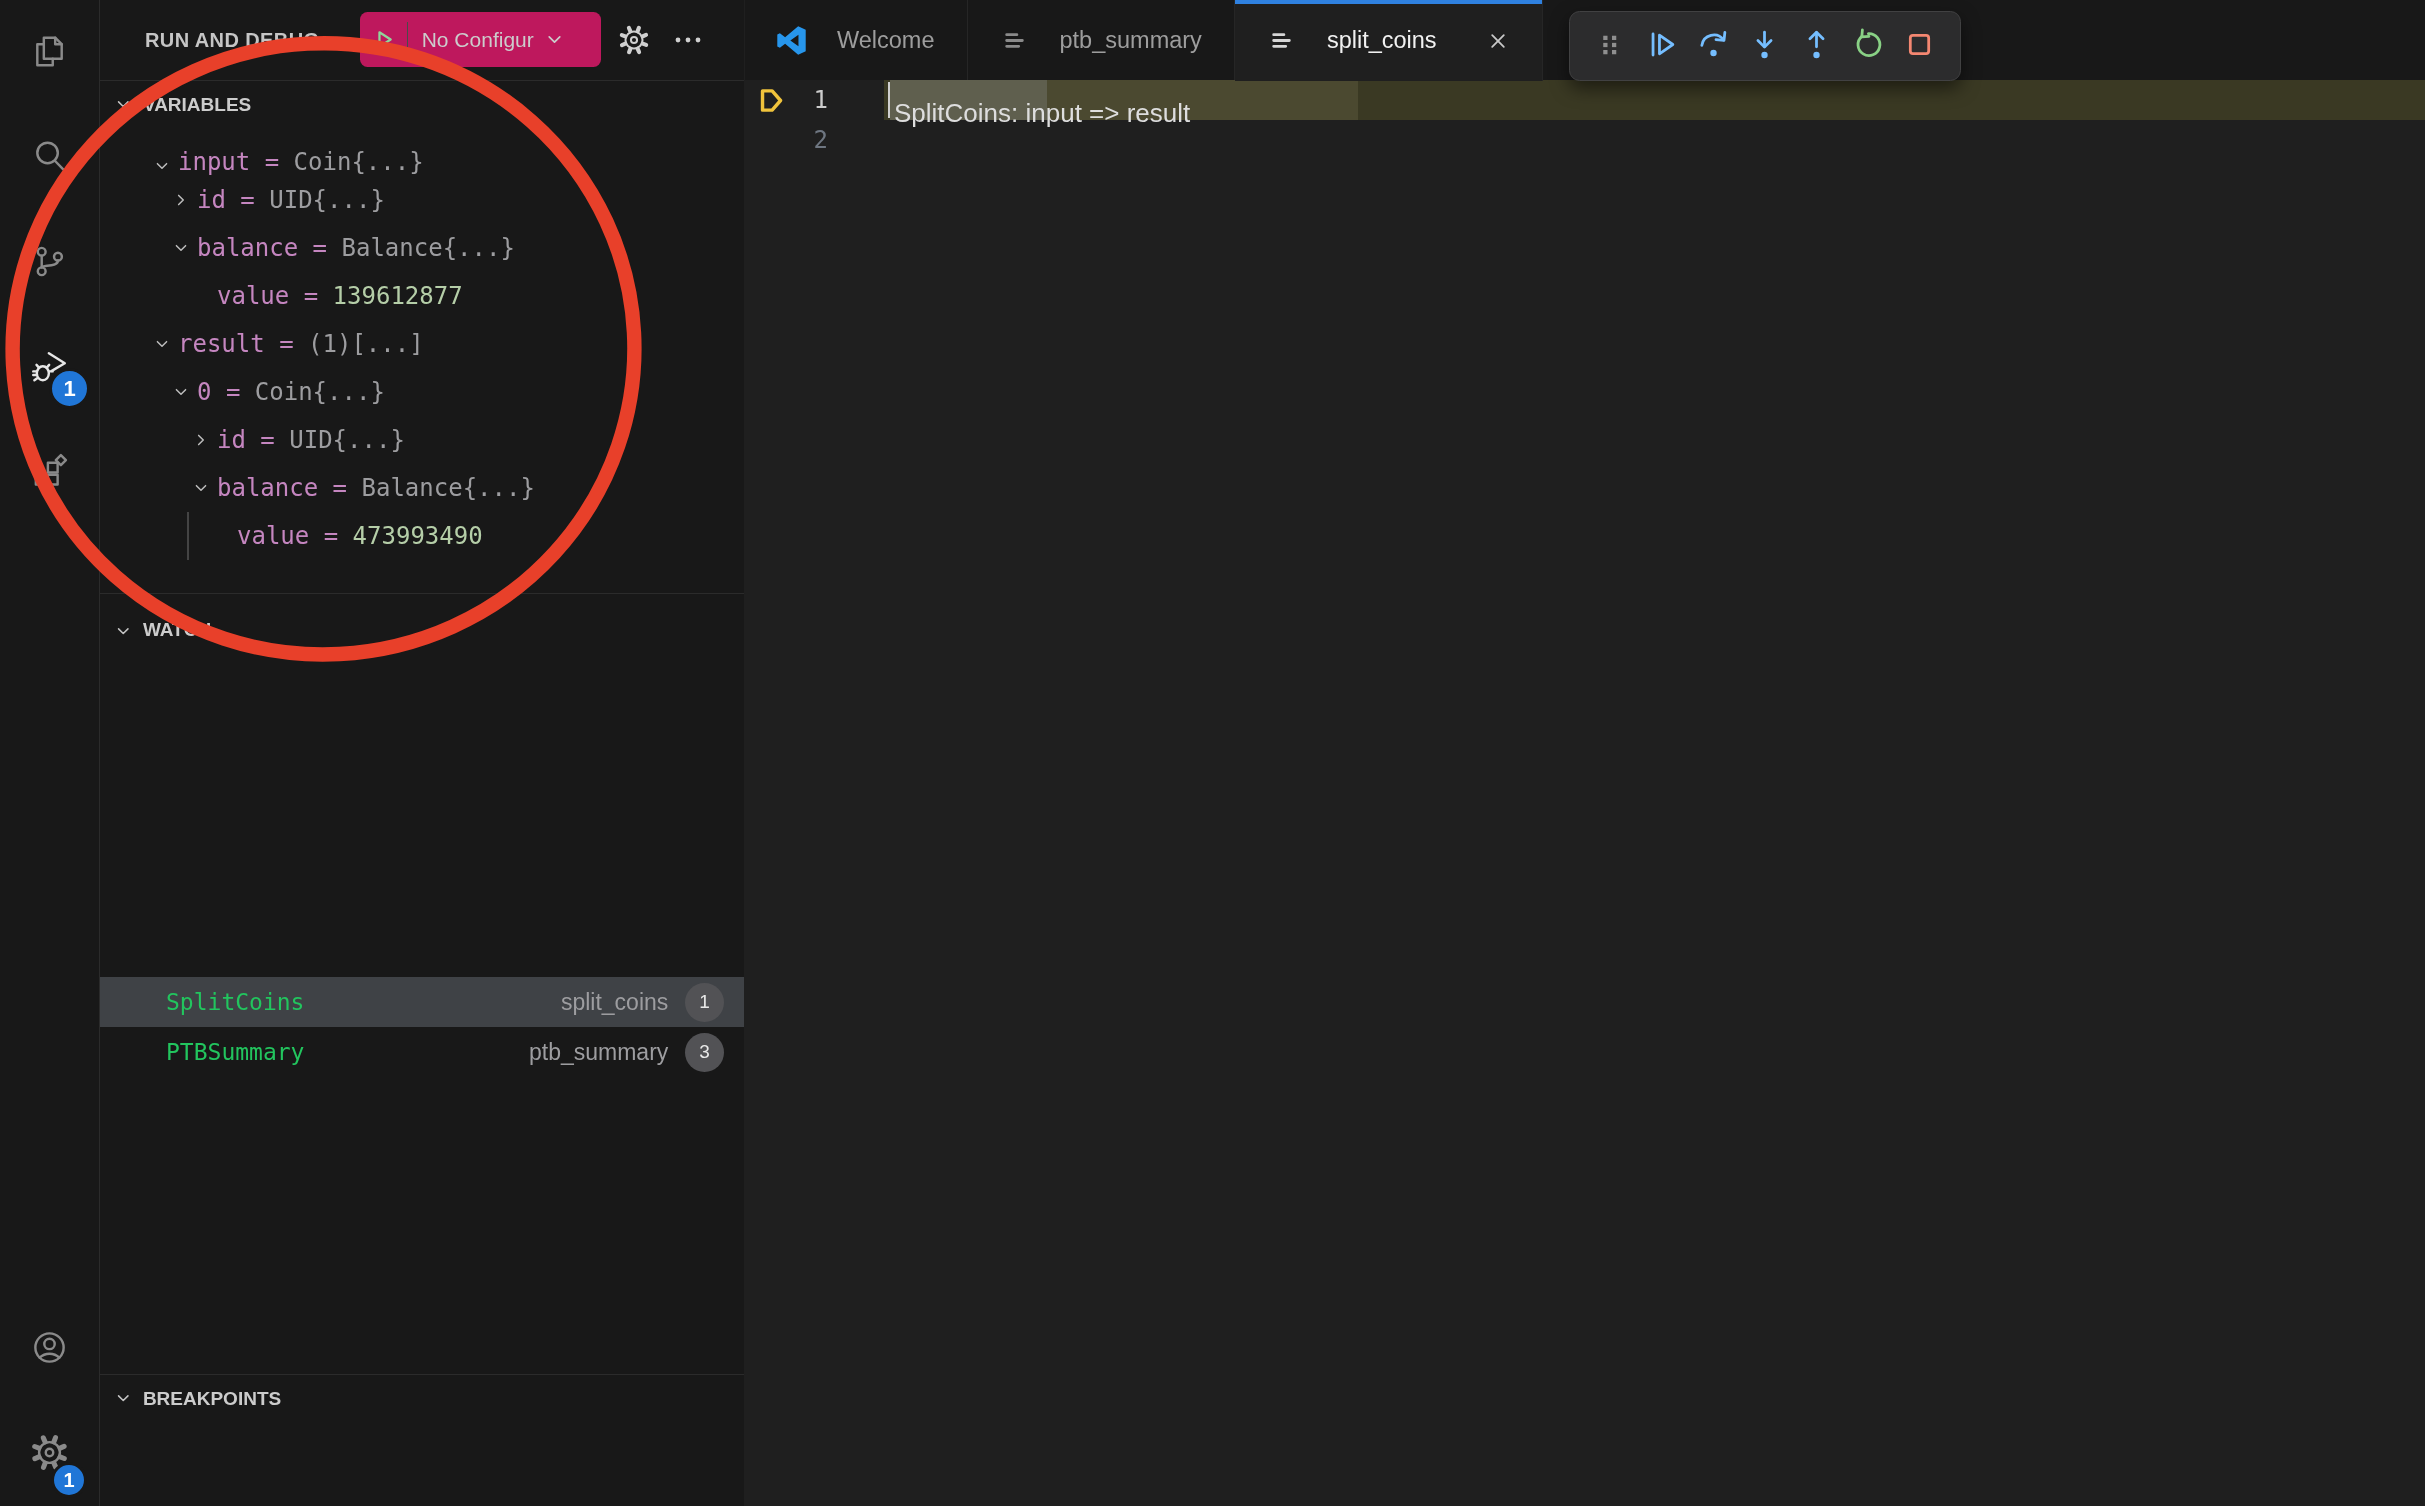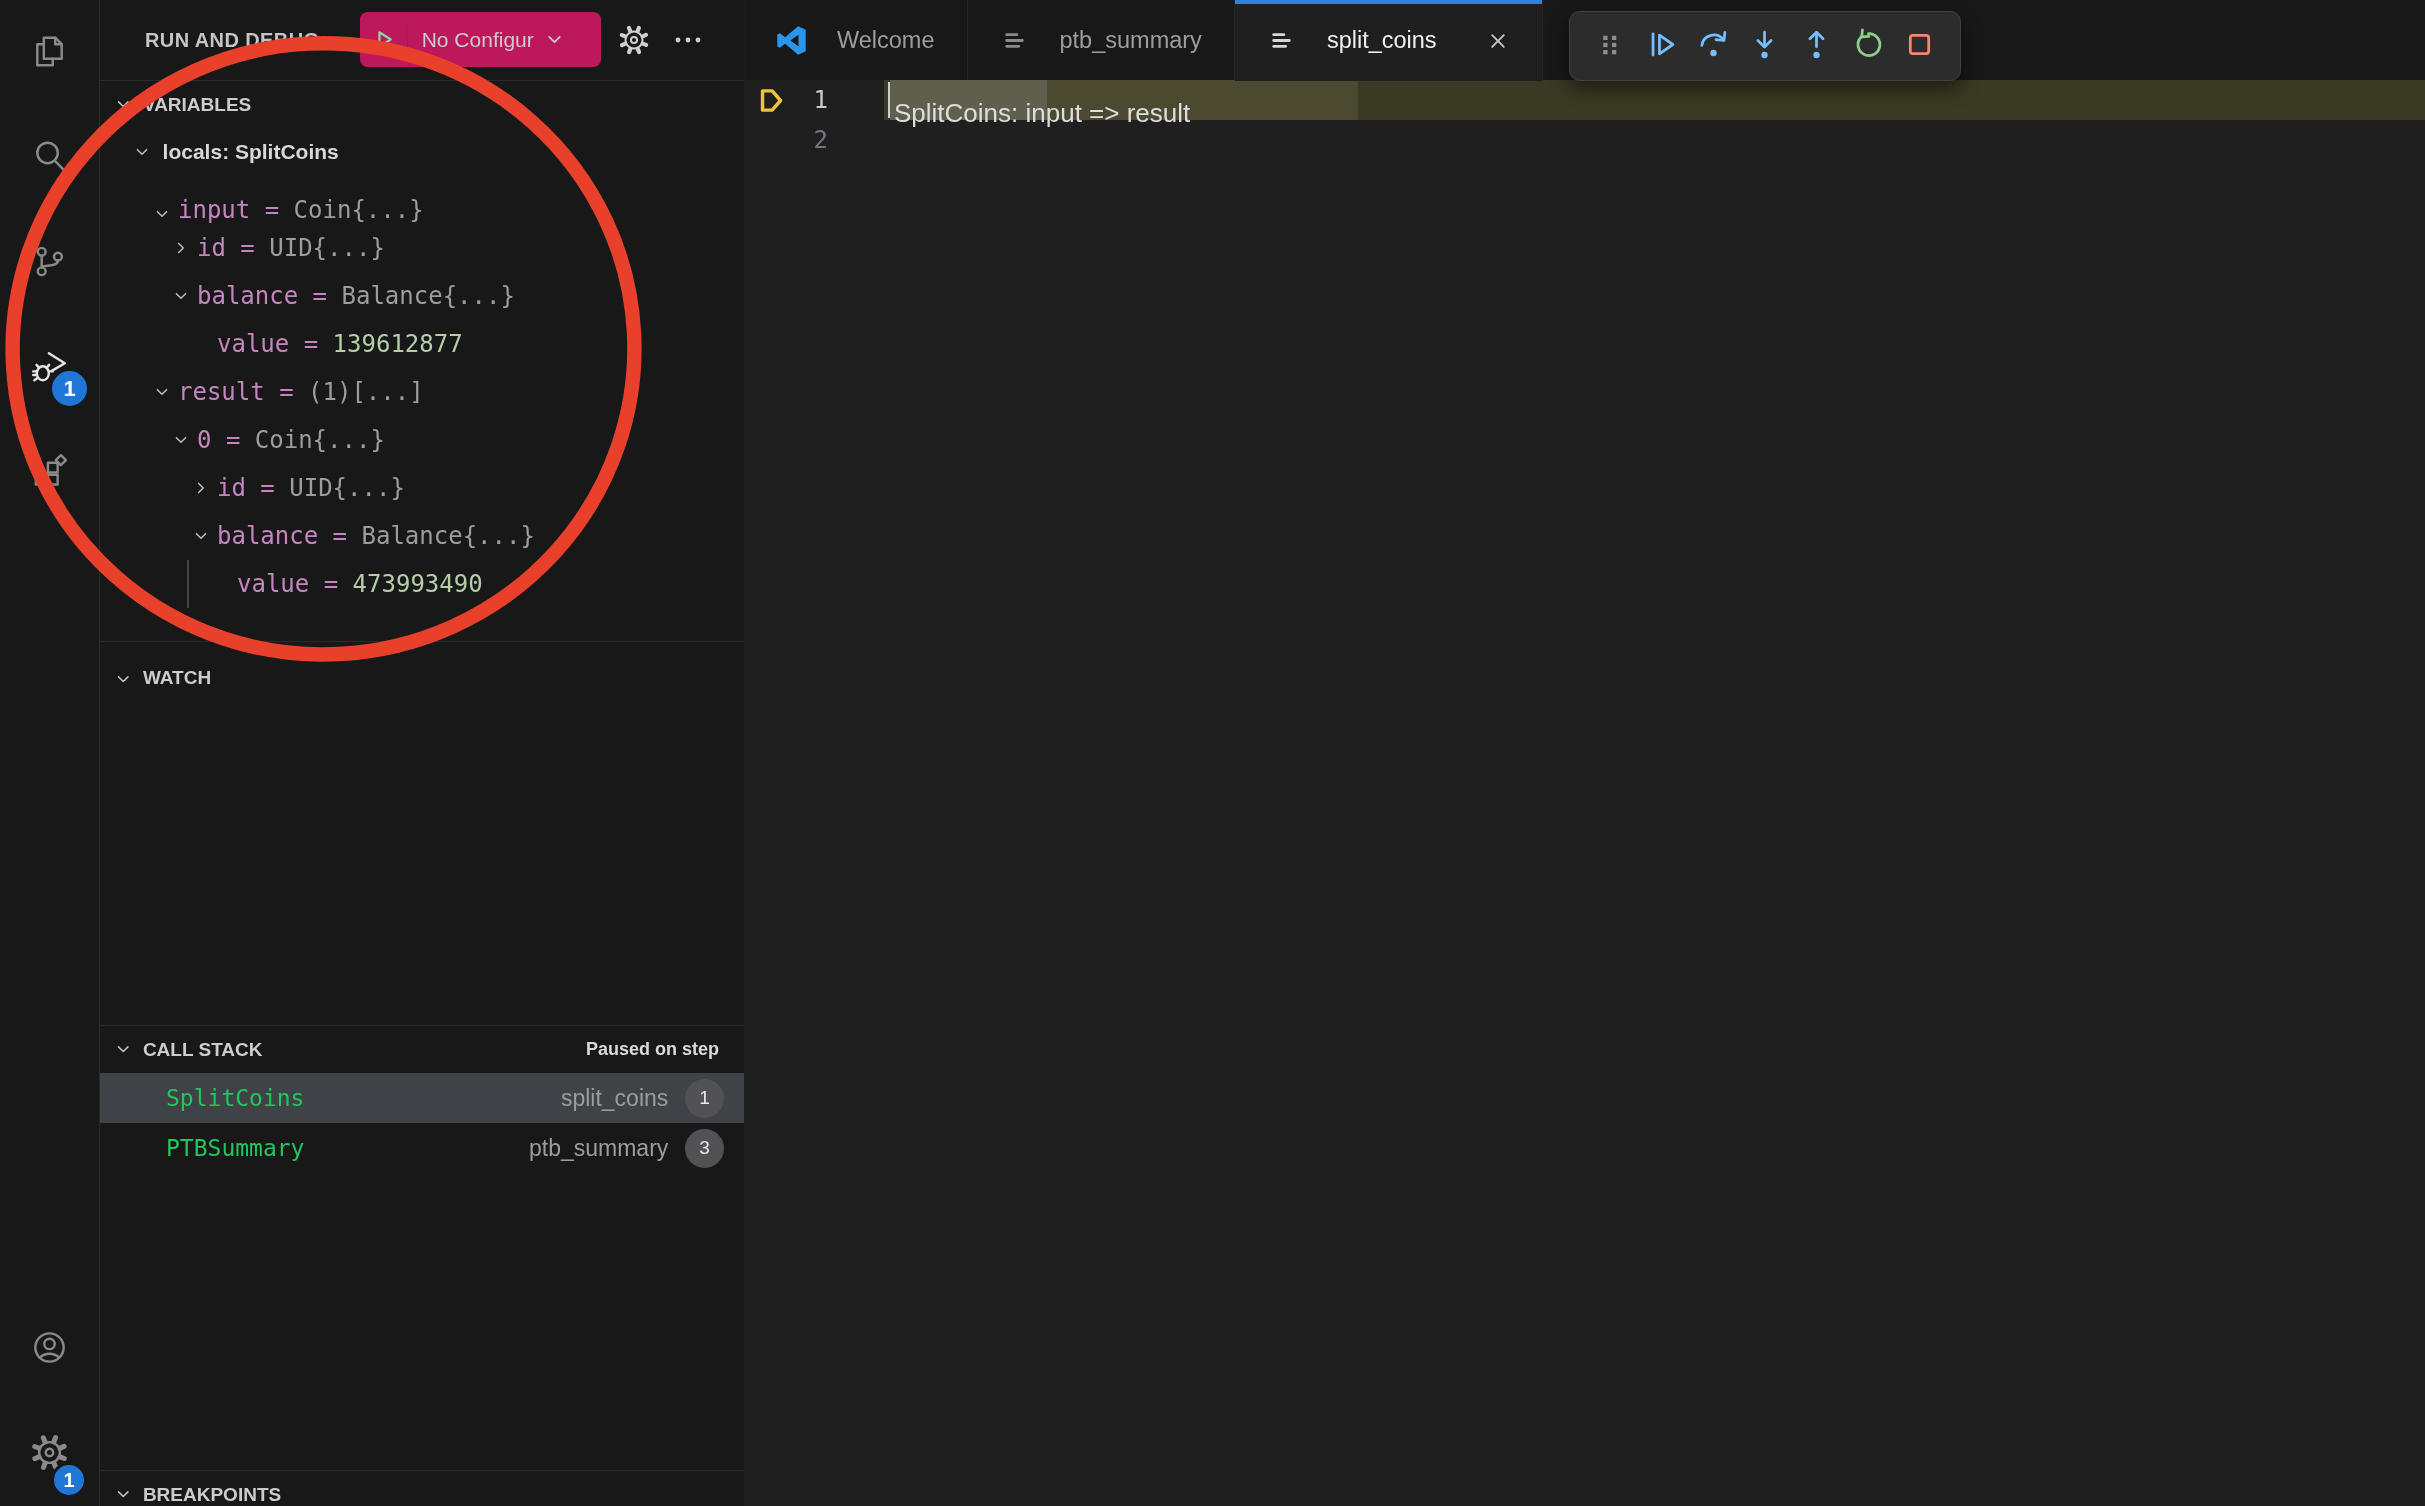--- a/index.html
+++ b/index.html
@@ -218,23 +218,20 @@
 
     <div class="section-h sec-variables">
       <span class="chev" id="var-chev">
           <svg width="20.5" height="20.5" viewBox="0 0 24 24" fill="none" stroke="currentColor" stroke-width="1.5" stroke-linecap="round" stroke-linejoin="round">
             <path d="M6.5 9.2 12 14.7l5.5-5.5" stroke-width="1.8"></path>
           </svg>
         </span>
       <span>VARIABLES</span>
     </div>
     <div id="variables-body">
-        <div class="tree-row" style="padding-left: 26px;"><span class="chev-box"><svg width="20" height="20" viewBox="0 0 24 24" fill="none" stroke="currentColor" stroke-width="1.5" stroke-linecap="round" stroke-linejoin="round">
-              <path d="M6.5 9.2 12 14.7l5.5-5.5" stroke-width="1.8"></path>
-            </svg></span><span class="scope-label">locals: SplitCoins</span></div>
         <div class="tree-row" style="padding-left: 46px; align-items: flex-end;"><span class="chev-box"><svg width="20" height="20" viewBox="0 0 24 24" fill="none" stroke="currentColor" stroke-width="1.5" stroke-linecap="round" stroke-linejoin="round">
               <path d="M6.5 9.2 12 14.7l5.5-5.5" stroke-width="1.8"></path>
             </svg></span><span class="vname">input</span><span class="veq"> = </span><span class="vval">Coin{...}</span></div>
         <div class="tree-row" style="padding-left: 65px;"><span class="chev-box"><svg width="20" height="20" viewBox="0 0 24 24" fill="none" stroke="currentColor" stroke-width="1.5" stroke-linecap="round" stroke-linejoin="round">
               <path d="M9.2 6.5 14.7 12l-5.5 5.5" stroke-width="1.8"></path>
             </svg></span><span class="vname">id</span><span class="veq"> = </span><span class="vval">UID{...}</span></div>
         <div class="tree-row" style="padding-left: 65px;"><span class="chev-box"><svg width="20" height="20" viewBox="0 0 24 24" fill="none" stroke="currentColor" stroke-width="1.5" stroke-linecap="round" stroke-linejoin="round">
               <path d="M6.5 9.2 12 14.7l5.5-5.5" stroke-width="1.8"></path>
             </svg></span><span class="vname">balance</span><span class="veq"> = </span><span class="vval">Balance{...}</span></div>
         <div class="tree-row" style="padding-left: 85px;"><span class="chev-box"></span><span class="vname">value</span><span class="veq"> = </span><span class="vnum">139612877</span></div>
@@ -256,29 +253,20 @@
     <div class="section-h sec-watch">
       <span class="chev" id="watch-chev">
           <svg width="20.5" height="20.5" viewBox="0 0 24 24" fill="none" stroke="currentColor" stroke-width="1.5" stroke-linecap="round" stroke-linejoin="round">
             <path d="M6.5 9.2 12 14.7l5.5-5.5" stroke-width="1.8"></path>
           </svg>
         </span>
       <span>WATCH</span>
     </div>
     <div class="watch-body"></div>
 
-    <div class="section-h">
-      <span class="chev" id="cs-chev">
-          <svg width="20.5" height="20.5" viewBox="0 0 24 24" fill="none" stroke="currentColor" stroke-width="1.5" stroke-linecap="round" stroke-linejoin="round">
-            <path d="M6.5 9.2 12 14.7l5.5-5.5" stroke-width="1.8"></path>
-          </svg>
-        </span>
-      <span>CALL STACK</span>
-      <span class="cs-status">Paused on step</span>
-    </div>
     <div id="callstack-body">
         <div class="cs-row selected">
           <span class="cs-name">SplitCoins</span>
           <span class="cs-src">split_coins</span>
           <span class="cs-badge">1</span>
         </div>
         <div class="cs-row">
           <span class="cs-name">PTBSummary</span>
           <span class="cs-src">ptb_summary</span>
           <span class="cs-badge">3</span>

